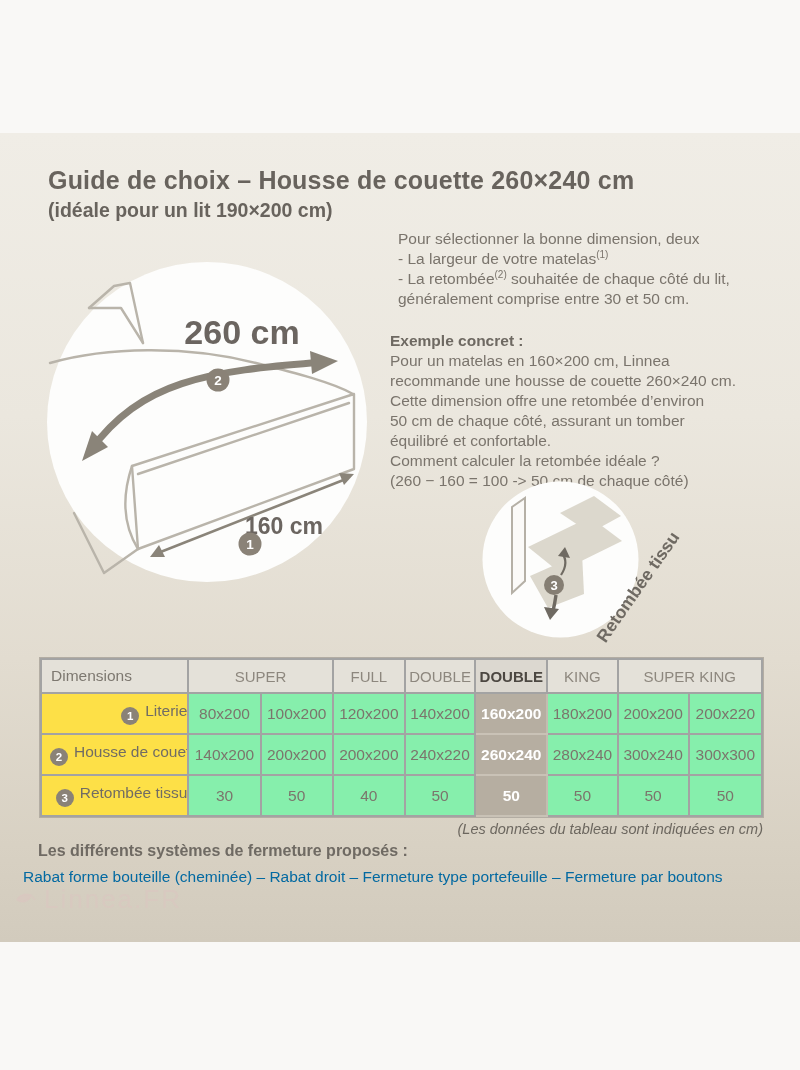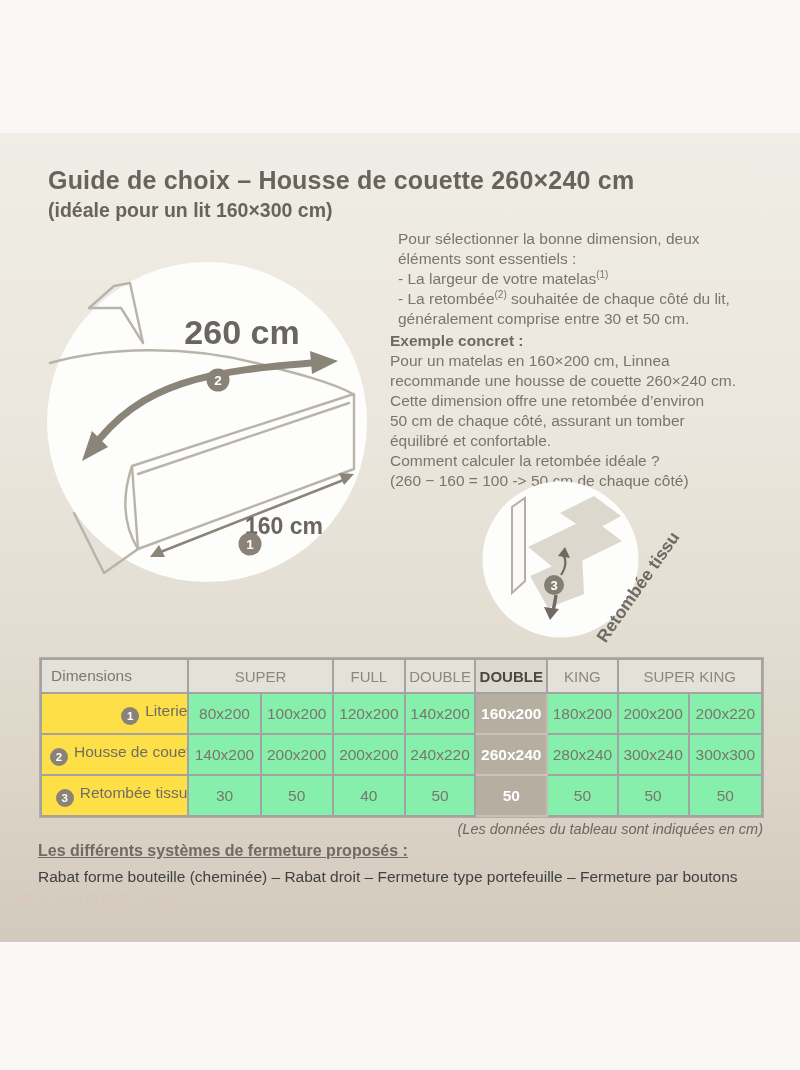--- a/index.html
+++ b/index.html
@@ -26,39 +26,38 @@
   th{background:#e4e1d9;color:#8d877e;font-weight:400;font-size:15px;}
   th.corner{text-align:left;padding-left:9px;color:#7d7870;font-size:15.5px;}
   th.q{background:#dcd8d0;color:#4c4741;font-weight:700;}
   td{background:#86efac;color:#7b756c;font-size:15.5px;}
   td.label{background:#fde047;text-align:right;padding-left:8px;color:#716c64;}
   td.hl{color:#fff;font-weight:700;border-color:#c3bcb0;border-top-color:#c9c2b6;border-bottom-color:#c9c2b6;}
   .badge{display:inline-flex;align-items:center;justify-content:center;width:18px;height:18px;
          border-radius:50%;color:#fff;font-size:11.5px;font-weight:700;margin-right:6px;
          vertical-align:-4px;}
   .note{left:40px;top:821px;width:723px;text-align:right;font-style:italic;font-size:14.5px;color:#6c675f;}
-  .closures-h{left:38px;top:842px;font-size:16px;font-weight:700;color:#6f6a63;text-decoration:underline;}
-  .closures-l{left:38px;top:868px;font-size:15.5px;color:#404040;}
+  .closures-h{left:38px;top:842px;font-size:16px;font-weight:700;color:#6f6a63;}
+  .closures-l{left:23px;top:868px;font-size:15.5px;color:#0369a1;}
   .retombee{left:601px;top:630px;font-size:17.5px;font-weight:700;color:#6f6a63;
             transform:rotate(-55deg);transform-origin:0 50%;white-space:nowrap;}
   .watermark{left:16px;top:884px;display:flex;align-items:center;gap:8px;
              color:rgba(219,198,191,.6);font-size:26px;letter-spacing:2px;}
 </style>
 </head>
 <body>
 
 <div class="page">
   <div class="content"></div>
 
   <div class="abs title">Guide de choix – Housse de couette 260×240 cm</div>
-  <div class="abs subtitle">(idéale pour un lit 160×300 cm)</div>
+  <div class="abs subtitle">(idéale pour un lit 190×200 cm)</div>
 
   <div class="abs txt intro">
     <div><span>Pour sélectionner la bonne dimension, deux</span></div>
-    <div><span>éléments sont essentiels :</span></div>
     <div><span>- La largeur de votre matelas</span><sup>(1)</sup></div>
     <div><span>- La retombée</span><sup>(2)</sup><span> souhaitée de chaque côté du lit,</span></div>
     <div><span>généralement comprise entre 30 et 50 cm.</span></div>
   </div>
 
   <div class="abs txt example">
     <div class="hd">Exemple concret :</div>
     <div class="prelines">Pour un matelas en 160×200 cm, Linnea
 recommande une housse de couette 260×240 cm.
 Cette dimension offre une retombée d’environ

